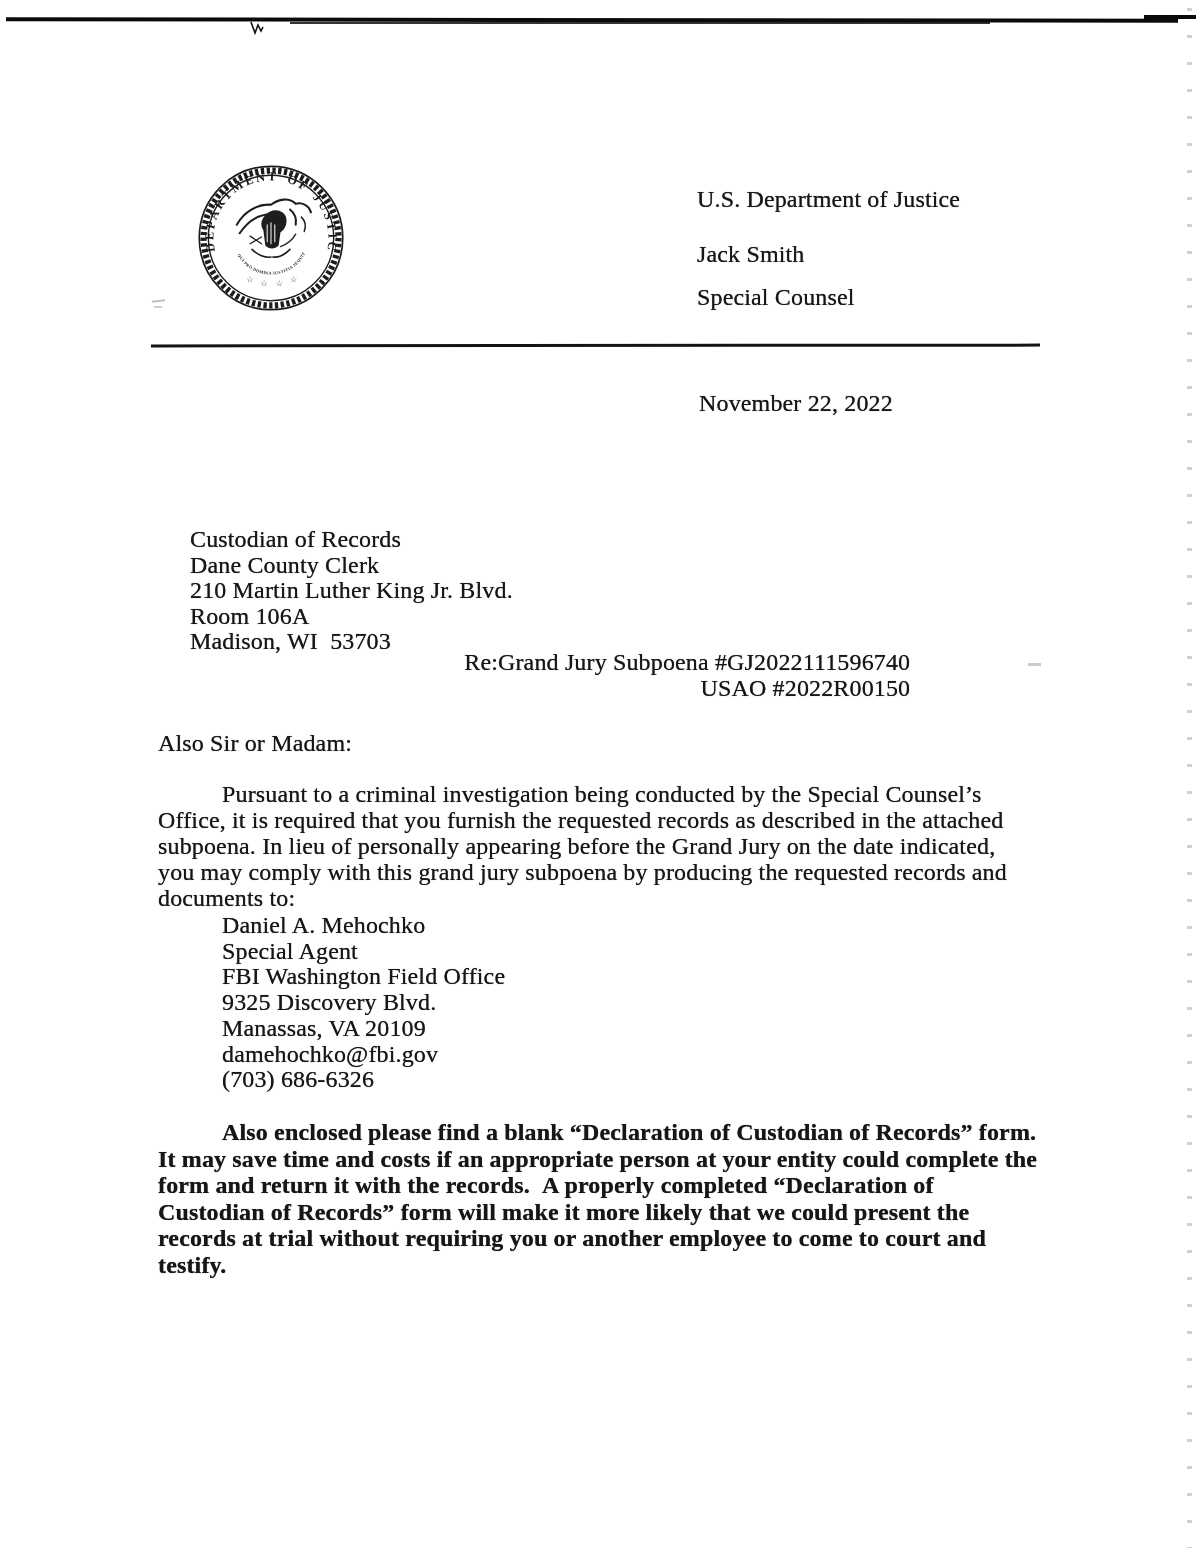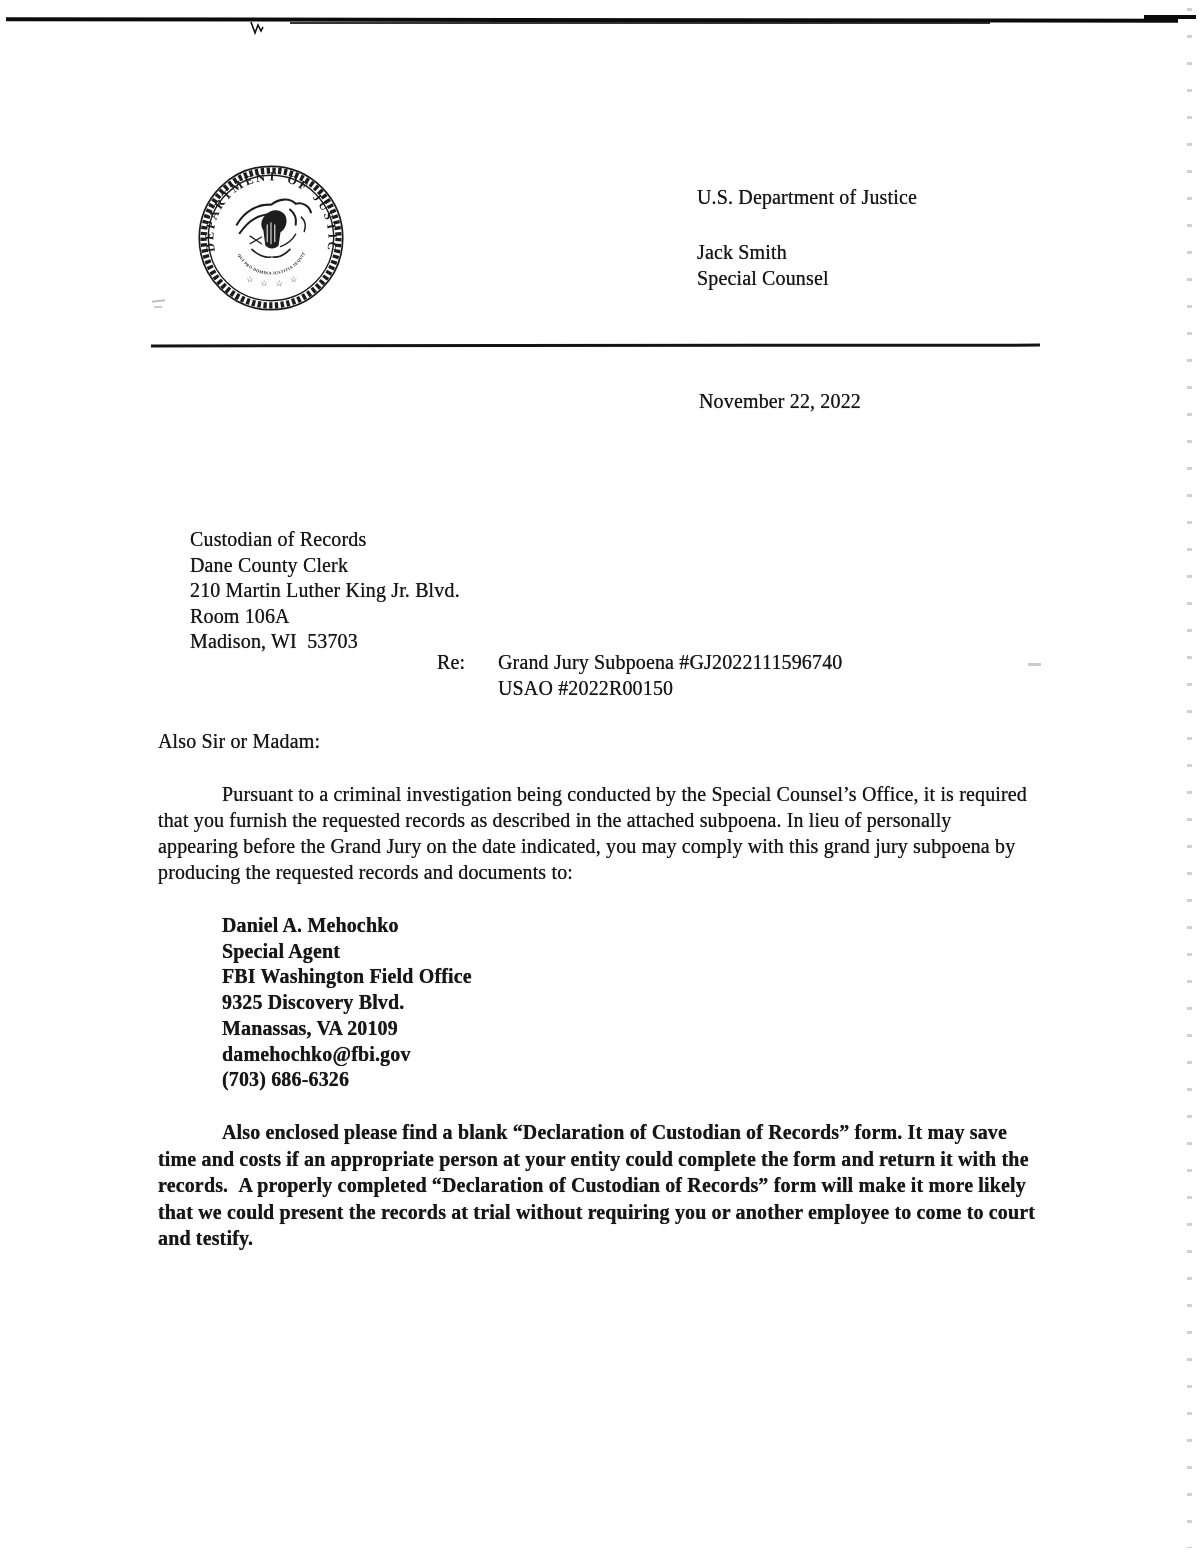--- a/index.html
+++ b/index.html
@@ -6,44 +6,44 @@
   .page{
     position:relative;
     width:1200px;height:1554px;
     background:#ffffff;
     font-family:"Liberation Serif","DejaVu Serif",serif;
     color:#161616;
     overflow:hidden;
   }
   .txt{
     position:absolute;
-    font-size:20px;
+    font-size:24px;
     text-shadow:0 0 0.7px rgba(15,15,15,0.8);
     letter-spacing:0.15px;
     white-space:nowrap;
   }
   .wrap{white-space:normal;}
   
   .agency{left:697px;top:186px;}
   .official-name{left:697px;top:241px;}
-  .official-title{left:697px;top:267px;}
+  .official-title{left:697px;top:284px;}
   .rule{
     position:absolute;left:151px;top:344px;width:889px;height:3px;
     background:#141414;transform:rotate(-0.05deg);
   }
   .date-line{left:699px;top:390px;}
   
   .recipient{left:158px;top:527px;line-height:25.5px;margin-left:32px;}
   
-  .reference{left:437px;top:650px;display:flex;line-height:25.5px;}
+  .reference{left:437px;top:650px;display:flex;line-height:25.5px;text-align:right;}
   .reference .ref-label{width:61px;flex:none;}
   .salutation{left:158px;top:730px;}
   
   .para-1{left:158px;top:781px;width:878px;line-height:26px;text-indent:64px;}
-  .contact{left:222px;top:913px;line-height:25.7px;font-weight:bold;}
+  .contact{left:222px;top:913px;line-height:25.7px;}
   .para-2{left:158px;top:1119px;width:880px;line-height:26.5px;text-indent:64px;font-weight:bold;}
   
   .seal{position:absolute;left:195px;top:162px;width:152px;height:152px;}
   
   .scan-top{position:absolute;left:6px;top:18px;width:1172px;height:4px;background:#0b0b0b;transform:rotate(0.08deg);}
   .scan-top-2{position:absolute;left:290px;top:22px;width:700px;height:2px;background:#101010;opacity:.85;}
   .scan-top-3{position:absolute;left:1144px;top:15px;width:52px;height:4px;background:#0b0b0b;}
   .scan-squiggle{position:absolute;left:250px;top:20px;}
   .edge-dashes{
     position:absolute;left:1187px;top:8px;width:5px;height:1540px;

